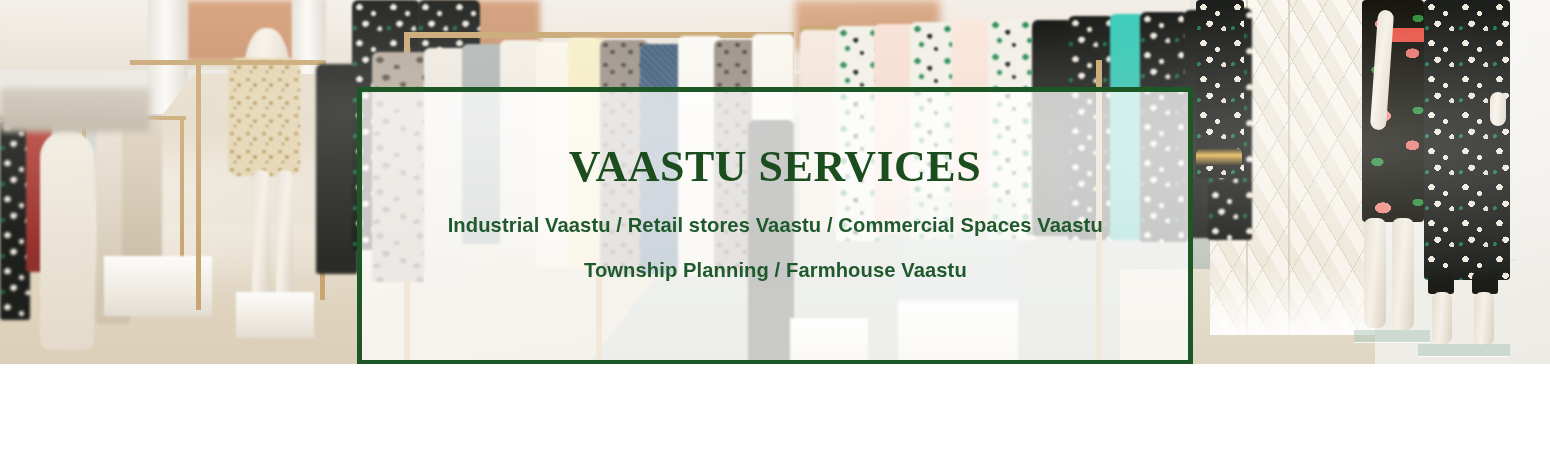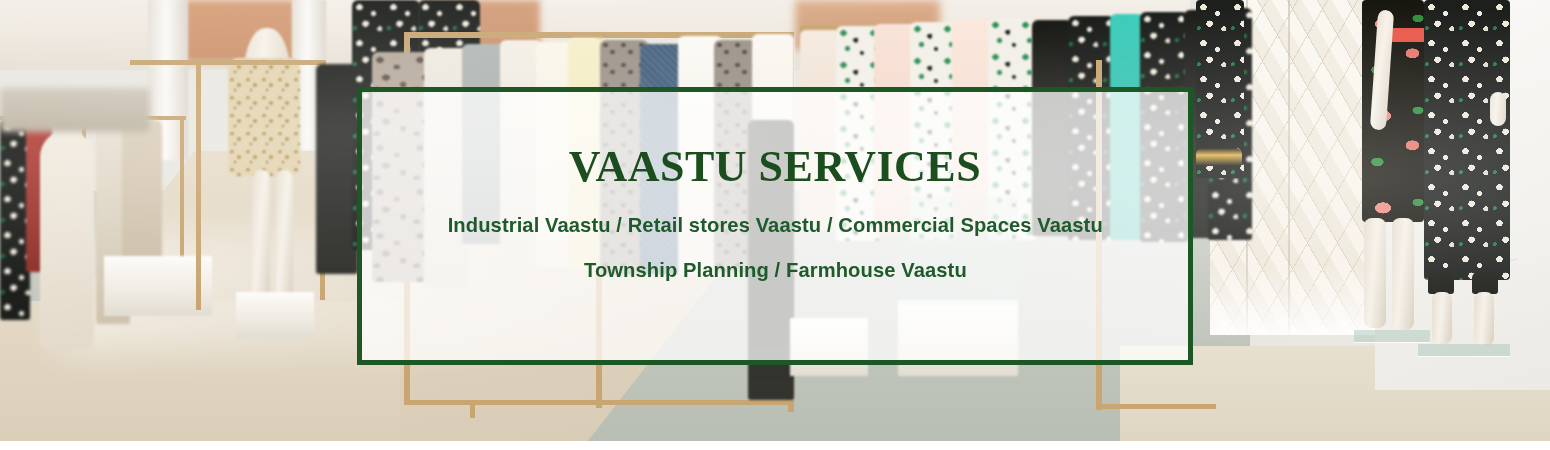--- a/index.html
+++ b/index.html
@@ -2,21 +2,21 @@
 <html><head>
 <meta charset="utf-8">
 <title>Vaastu Services Banner</title>
 <style>
   * { margin:0; padding:0; box-sizing:border-box; }
   html,body { width:1550px; height:450px; overflow:hidden; background:#ffffff; }
   body { font-family:"Liberation Sans", sans-serif; }
 
   .banner {
     position:relative;
-    width:1550px; height:441px;
+    width:1550px; height:364px;
     overflow:hidden;
   }
 
   
   .photo { position:absolute; inset:0; overflow:hidden; background:#e9e7e1; }
 
   
   .bg-ceiling {
     position:absolute; left:0; top:0; width:1190px; height:70px;
     background:linear-gradient(180deg,#f3efe9 0%,#efe9e0 45%,#e6dfd4 100%);

